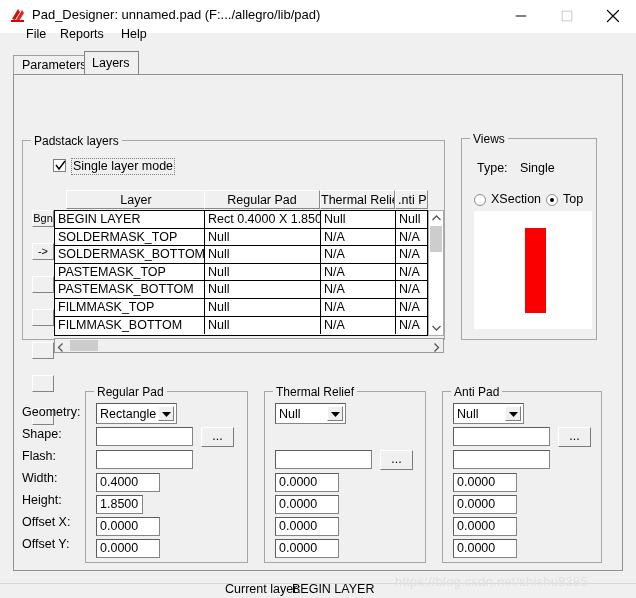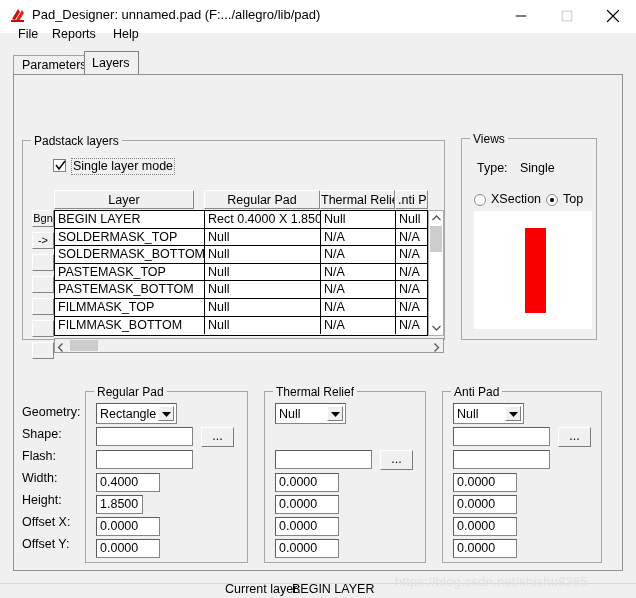--- a/index.html
+++ b/index.html
@@ -15,21 +15,21 @@
   #titlebar{position:absolute;left:0;top:0;width:636px;height:33px;background:#ffffff;}
   #titlebar .tb-icon{position:absolute;left:9px;top:7px;width:18px;height:18px;}
   #titlebar .tb-title{position:absolute;left:32px;top:7px;font-size:13px;color:#000;white-space:nowrap;}
   .win-btn{position:absolute;top:0;width:46px;height:31px;cursor:default;}
   .win-btn svg{position:absolute;left:50%;top:50%;transform:translate(-50%,-50%);}
   #btn-min{right:92px;}
   #btn-max{right:46px;}
   #btn-close{right:0px;}
 
   
-  #menubar{position:absolute;left:8px;top:24px;height:22px;width:620px;text-align:center;}
+  #menubar{position:absolute;left:16px;top:24px;height:22px;width:620px;text-align:center;}
   .menu-item{position:absolute;top:0;height:20px;line-height:20px;font-size:12.5px;padding:0 4px;cursor:default;}
 
   
   #client{position:absolute;left:0;top:46px;width:636px;height:534px;background:#f0f0f0;}
 
   
   #tabstrip{position:absolute;left:13px;top:7px;width:610px;height:22px;}
   .tab{position:absolute;height:20px;line-height:19px;padding:0 8px;font-size:12.5px;
        background:#f0f0f0;border:1px solid #a0a0a0;border-bottom:none;cursor:default;
        box-sizing:border-box;}
@@ -58,27 +58,27 @@
   #chk-single svg{position:absolute;left:1px;top:0px;}
   #chk-single-label{position:absolute;left:71px;top:112px;font-size:12.5px;
                     border:1px dotted #808080;padding:0 1px;line-height:15px;}
 
   
   #tbl-wrap{position:absolute;left:32px;top:144px;width:404px;height:163px;}
   .tbl-hdr{position:absolute;top:0;height:19px;line-height:18px;text-align:center;
            background:#f0f0f0;border:1px solid #fff;border-right-color:#8a8a8a;
            border-bottom-color:#8a8a8a;box-sizing:border-box;font-size:12.5px;
            overflow:hidden;white-space:nowrap;}
-  #hdr-layer{left:22px;width:140px;}
+  #hdr-layer{left:34px;width:140px;}
   #hdr-regular{left:172px;width:116px;}
   #hdr-thermal{left:288px;width:75px;}
   #hdr-anti{left:363px;width:33px;}
 
   #row-btns{position:absolute;left:0px;top:20px;width:22px;}
-  .row-btn{width:22px;height:17px;margin-bottom:5px;background:#f0f0f0;
+  .row-btn{width:22px;height:17px;margin-bottom:16px;background:#f0f0f0;
            border:1px solid #fff;border-right-color:#848484;border-bottom-color:#848484;
            box-sizing:border-box;font-size:11px;line-height:15px;text-align:center;cursor:default;}
 
   #grid{position:absolute;left:22px;top:20px;width:374px;height:126px;
         background:#fff;border:1px solid #000;box-sizing:border-box;overflow:hidden;}
   .grow{position:relative;height:17.6px;border-bottom:1px solid #000;box-sizing:border-box;}
   .grow:last-child{border-bottom:none;}
   .gcell{position:absolute;top:0;height:100%;line-height:17px;font-size:12.5px;
          padding-left:3px;box-sizing:border-box;overflow:hidden;white-space:nowrap;}
   .c-layer{left:0;width:150px;border-right:1px solid #000;}

